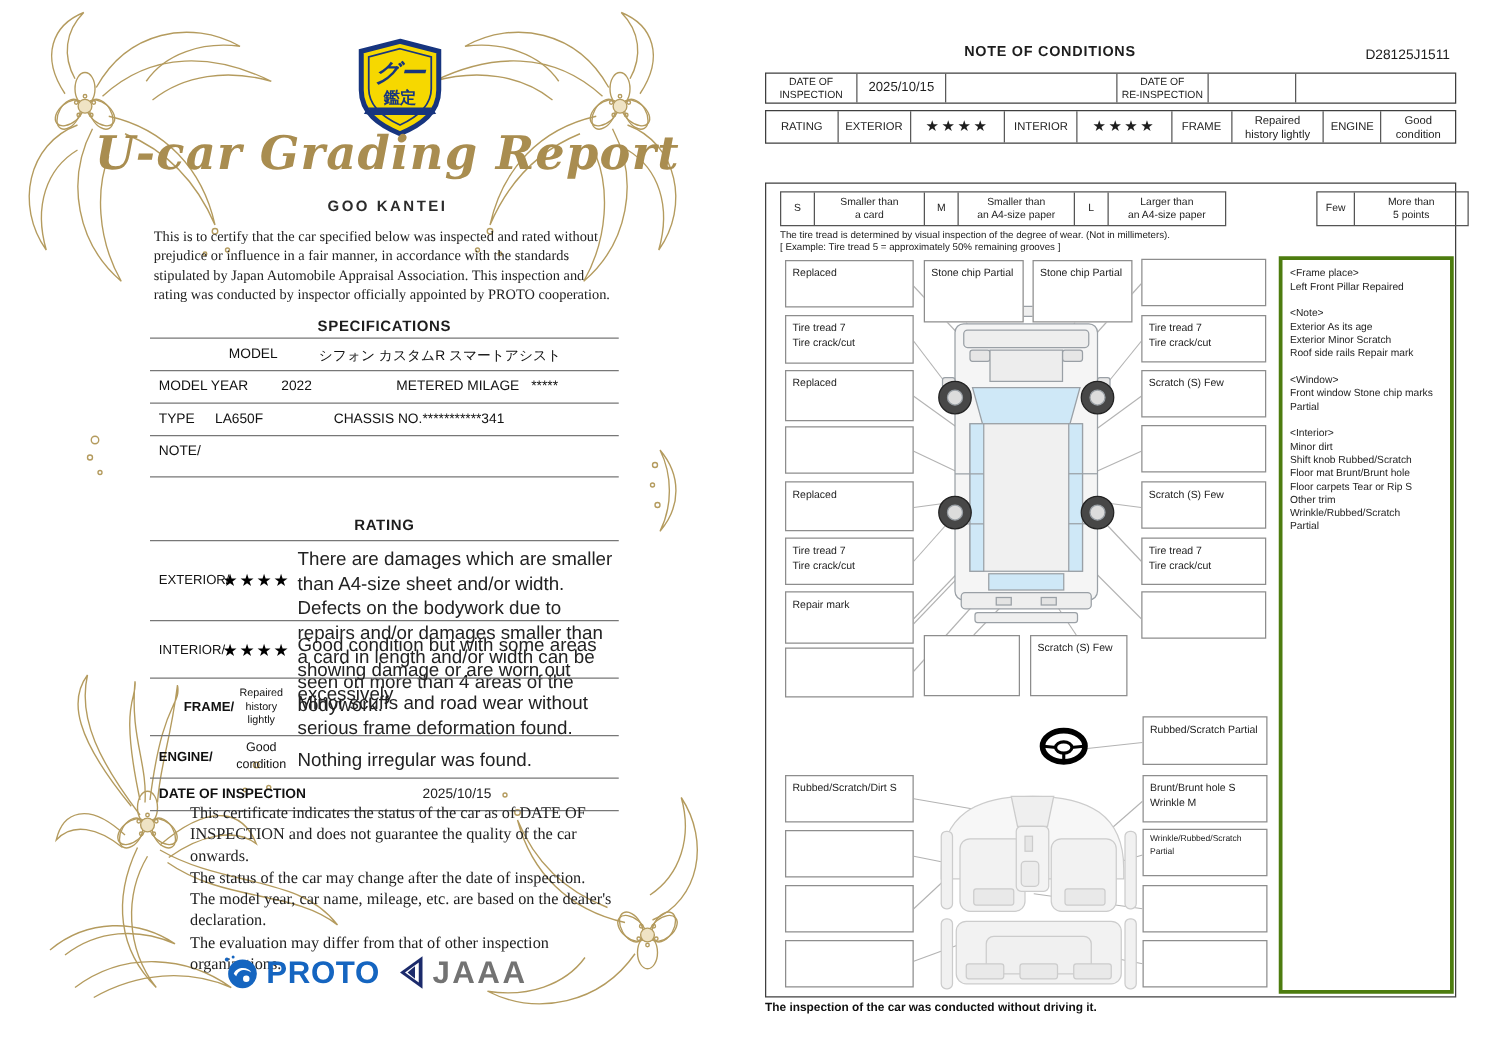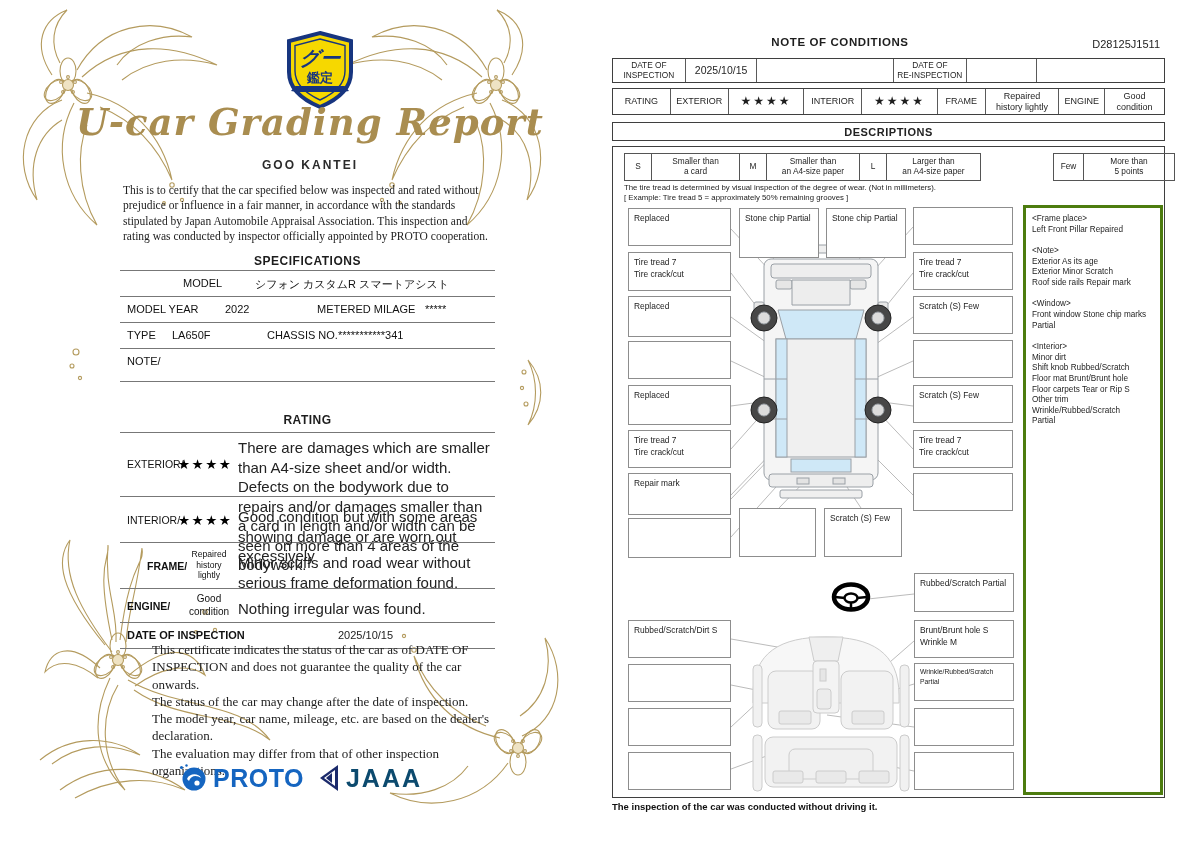--- a/index.html
+++ b/index.html
@@ -27,21 +27,21 @@
   .rt-label { position:absolute; left:7px; font-size:10.5px; color:#111; }
   .rt-stars { position:absolute; left:58px; font-size:13.5px; letter-spacing:1.5px; color:#000; }
   .rt-grade { position:absolute; left:55px; width:68px; text-align:center; font-size:8.6px; line-height:1.25; color:#111; white-space:pre-line; }
   .rt-text { position:absolute; left:118px; width:255px; font-size:15px; line-height:1.3; color:#222; }
   .cert-footer { position:absolute; left:152px; top:641px; width:345px;
                  font-family:"Liberation Serif", serif; font-size:13px; line-height:1.33; color:#222; white-space:pre-line; }
   .logo-row { position:absolute; left:0; top:763px; width:600px; display:flex; justify-content:center; align-items:center; gap:14px; }
   .logo-proto { display:flex; align-items:center; gap:5px; }
   .logo-proto .word { font-size:25px; font-weight:800; color:#1565c0; letter-spacing:0.5px; }
   .logo-jaaa { display:flex; align-items:center; gap:6px; }
-  .logo-jaaa .word { font-size:25px; font-weight:800; color:#0c4a6e; letter-spacing:2px; }
+  .logo-jaaa .word { font-size:25px; font-weight:800; color:#737373; letter-spacing:2px; }
 
   
   .page-right { position:absolute; left:600px; top:0; width:600px; height:848px; font-family:"Liberation Sans", sans-serif; }
   .np-title { position:absolute; left:60px; top:36px; width:360px; text-align:center; font-size:11.5px; font-weight:600; letter-spacing:0.6px; color:#1d1d1d; }
   .np-docid { position:absolute; left:455px; top:38px; width:105px; text-align:right; font-size:11px; color:#1d1d1d; }
   .np-table { position:absolute; left:12px; width:553px; display:flex; border:1.5px solid #3f3f3f; background:#fff; }
   .np-cell { border-right:1px solid #5a5a5a; display:flex; align-items:center; justify-content:center; text-align:center; line-height:1.15; color:#1e1e1e; }
   .np-cell:last-child { border-right:none; }
   .np-lbl { font-size:8.3px; }
   .np-val { font-size:10.5px; }
@@ -255,21 +255,20 @@
       <div class="np-cell np-lbl" style="width:58px; font-size:9px;">INTERIOR</div>
       <div class="np-cell np-stars" style="width:76px;">★★★★</div>
       <div class="np-cell np-lbl" style="width:48px; font-size:9px;">FRAME</div>
       <div class="np-cell np-lbl" style="width:74px; white-space:pre-line; font-size:9px;">Repaired
 history lightly</div>
       <div class="np-cell np-lbl" style="width:46px; font-size:9px;">ENGINE</div>
       <div class="np-cell np-lbl" style="width:59px; white-space:pre-line; font-size:9px;">Good
 condition</div>
     </div>
 
-    <div class="desc-bar">DESCRIPTIONS</div>
 
     <div class="content-box">
 
       <div class="legend-strip" style="left:11px;">
         <div class="lg-cell" style="width:27px;">S</div>
         <div class="lg-cell" style="width:88px;">Smaller than
 a card</div>
         <div class="lg-cell" style="width:27px;">M</div>
         <div class="lg-cell" style="width:93px;">Smaller than
 an A4-size paper</div>

